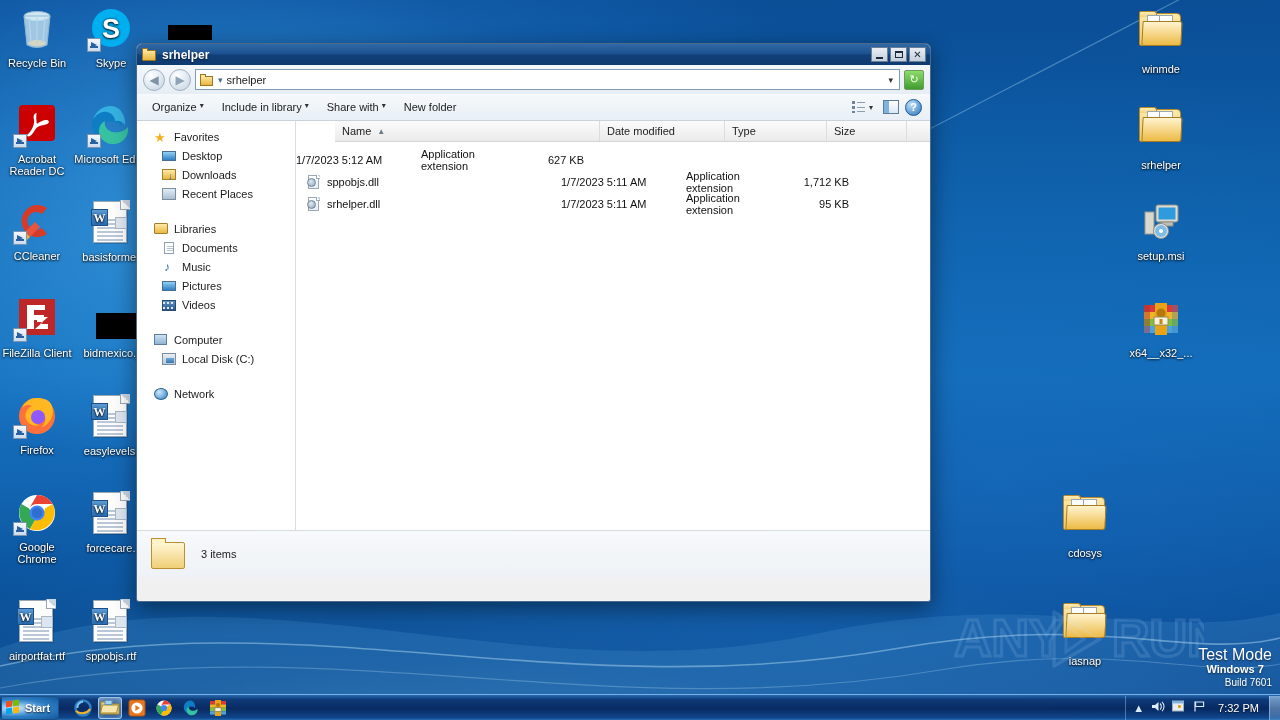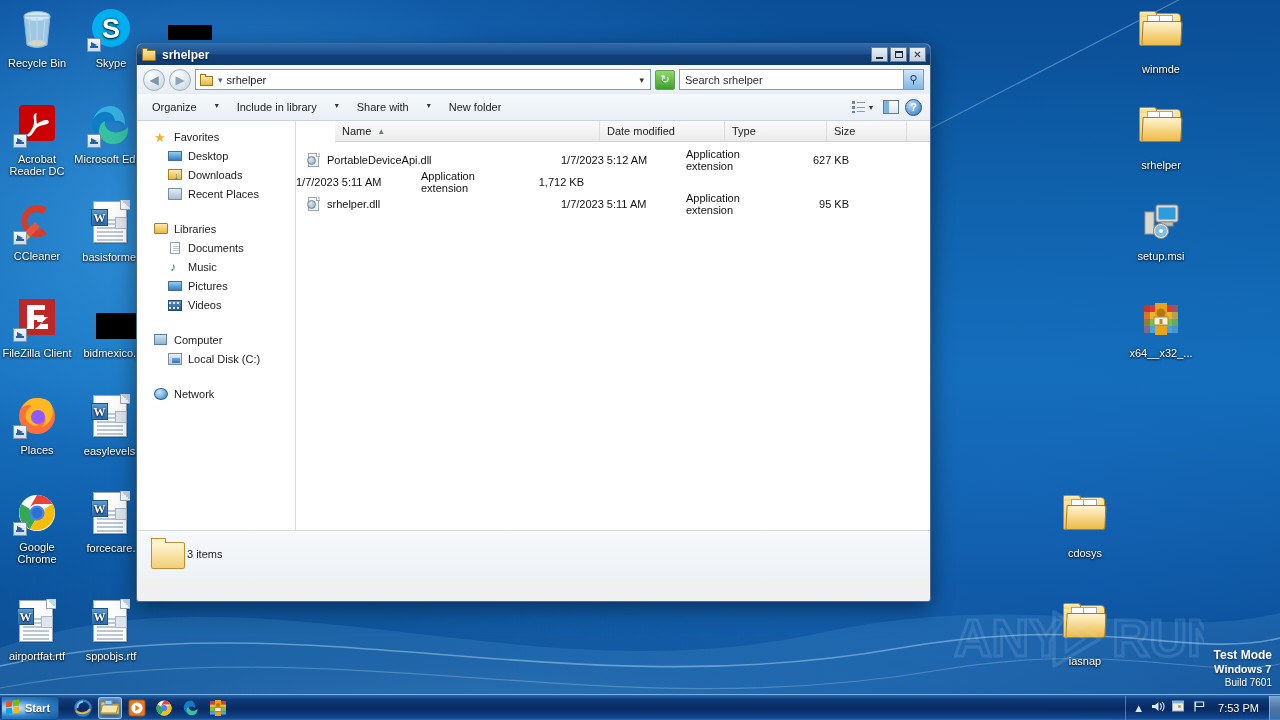--- a/index.html
+++ b/index.html
@@ -204,21 +204,21 @@
     display:flex;align-items:center;justify-content:center;color:#14406e;font-size:11px; cursor:pointer;
   }
 
   .toolbar {
     height: 27px; display:flex; align-items:center; gap: 0px;
     padding: 0 6px;
     background: linear-gradient(#f7f9fb,#e8eff6);
     border-bottom: 1px solid #c8d3de;
   }
   .tbitem {
-    padding: 3px 8px; font-size: 11px; color:#1b1b1b; display:flex; align-items:flex-start; gap:18px;
+    padding: 3px 8px; font-size: 11px; color:#1b1b1b; display:flex; align-items:flex-start; gap:3px;
     cursor: pointer; border:1px solid transparent; border-radius:2px;
   }
   .caret { font-size: 8px; color:#333; }
   .toolbar .right { margin-left:auto; display:flex; align-items:center; gap:6px; padding-right:2px;}
   .viewbtn { display:flex; align-items:center; gap:4px; padding:2px 4px; cursor:pointer;}
   .viewglyph {
     width:13px;height:12px;
     background:
       linear-gradient(#6f8296,#6f8296) 0 0/3px 3px no-repeat,
       linear-gradient(#6f8296,#6f8296) 0 5px/3px 3px no-repeat,
@@ -242,21 +242,21 @@
   .body-area { display:flex; height: 409px; background:#fff; }
   .navpane {
     width: 159px; background: #ffffff; border-right: 1px solid #d6dee6;
     padding: 6px 0 0 0; overflow: hidden; position: relative;
   }
   .nav-group { margin-bottom: 2px; }
   .nav-item {
     display:flex; align-items:center; gap:5px; height:19px;
     padding-left: 16px; font-size:11px; color:#1b1b1b; cursor:pointer; white-space:nowrap;
   }
-  .nav-item.child { padding-left: 30px; }
+  .nav-item.child { padding-left: 24px; }
   .nav-spacer { height: 14px; }
   .ni-ic { width:16px;height:14px;flex:0 0 auto;position:relative;}
 
   .star {
     width:0;height:0;position:absolute;left:1px;top:1px;
     color:#f2b01e; font-size:13px; line-height:13px;
   }
 
   .mini-folder { position:absolute;left:1px;top:1px;width:14px;height:11px;
     background:linear-gradient(#ffe9a8,#e9b842); border:1px solid #a07f2c; border-radius:1px;}
@@ -320,21 +320,21 @@
     background:linear-gradient(225deg,#c3d2e0 50%,#ffffff 50%); border-left:1px solid #9aa7b5;border-bottom:1px solid #9aa7b5;}
   .dllicon .gear {
     position:absolute;left:0px;top:3px;width:9px;height:9px;border-radius:50%;
     background: radial-gradient(circle at 40% 35%, #dfe9f3, #8ea4b8);
     border:1px solid #6d839a;
   }
 
   .statusbar {
     height: 47px; border-top:1px solid #d3dbe3;
     background: linear-gradient(#f7f9fb,#eef2f6);
-    display:flex; align-items:center; gap:0; padding-left:12px;
+    display:flex; align-items:center; gap:14px; padding-left:12px;
   }
   .sb-folder { width:38px;height:32px;position:relative; flex:0 0 auto;}
   .sb-folder .b{position:absolute;left:2px;top:4px;width:34px;height:27px;
     background:linear-gradient(#fff6d5,#f0cf76);border:1px solid #bb9034;border-radius:2px;}
   .sb-folder .t{position:absolute;left:2px;top:0px;width:15px;height:5px;
     background:#fff3c6;border:1px solid #bb9034;border-bottom:none;}
   .sb-text { font-size:11px; color:#1b1b1b; }
 
   
   .taskbar {
@@ -383,21 +383,21 @@
     border-left:1px solid rgba(160,205,245,0.6); cursor:pointer;
   }
 
   
   .watermark {
     position:absolute; right:8px; bottom:30px;
     text-align:right; color:#ffffff; line-height:14px;
     text-shadow: 0 1px 2px rgba(0,0,0,0.55);
     pointer-events:none;
   }
-  .watermark .l1 { font-size:12px; font-weight:bold; }
+  .watermark .l1 { font-size:16px; font-weight:normal; }
   .watermark .l2 { font-size:11px; font-weight:bold;text-align:center; }
   .watermark .l3 { font-size:10px; }
 
   .anyrun {
     position:absolute; right:76px; bottom:46px;
     display:flex; align-items:center; gap:6px;
     pointer-events:none;
     opacity:0.30;
   }
   .anyrun svg { display:block; }
@@ -518,21 +518,21 @@
 
 <div class="desk-icon" style="left:0px; top:392px;">
   <div class="ic">
     <svg width="48" height="48" viewBox="0 0 48 48">
       <circle cx="24" cy="24" r="18" fill="#ff7139"></circle>
       <path d="M24 6 c-8 0 -13 5 -15 10 c3-3 7-4 10-2 c-5 2 -8 8 -6 13 c2 5 8 8 13 6 c-6-1 -9-6 -7-10 c2-4 8-5 11-2 c4 4 3 11 -2 14 c9-2 14-12 11-21 c-2-6 -8-8 -15-8z" fill="#ffb822"></path>
       <circle cx="25" cy="25" r="7" fill="#9059ff"></circle>
     </svg>
     <span class="shortcut-arrow"></span>
   </div>
-  <span class="lbl">Places</span>
+  <span class="lbl">Firefox</span>
 </div>
 
 <div class="desk-icon" style="left:74px; top:392px;">
   <div class="ic">
     <div class="docicon">
       <div class="sheet"></div>
         <div class="fold"></div>
       <div class="lines">
           <i></i>
           <i></i>
@@ -746,24 +746,20 @@
     <div class="crumbbar">
       <span class="cf">
           <i class="b"></i>
           <i class="t"></i>
         </span>
       <span class="crumb-sep">▾</span>
       <span class="crumb-text">srhelper</span>
       <span class="crumb-drop">▾</span>
     </div>
     <span class="refreshbtn">↻</span>
-    <div class="searchbox">
-      <span class="ph">Search srhelper</span>
-      <span class="mag">⚲</span>
-    </div>
   </div>
 
   <div class="toolbar">
     <span class="tbitem">
       <span>Organize</span>
       <span class="caret">▾</span>
     </span>
     <span class="tbitem">
       <span>Include in library</span>
       <span class="caret">▾</span>
@@ -893,34 +889,34 @@
           <span>Type</span>
         </div>
         <div class="col col-size">
           <span>Size</span>
         </div>
         <div class="col col-extra"></div>
       </div>
 
       <div style="padding-top:7px;">
         <div class="frow">
+          <span class="fcell fc-date">1/7/2023 5:12 AM</span>
+          <span class="fcell fc-type">Application extension</span>
+          <span class="fcell fc-size">627 KB</span>
+        </div>
+
+        <div class="frow">
           <span class="fcell fc-name">
             <span class="dllicon">
                 <i class="pg"></i>
                 <i class="fd"></i>
                 <i class="gear"></i>
               </span>
-            <span>PortableDeviceApi.dll</span>
+            <span>sppobjs.dll</span>
           </span>
-          <span class="fcell fc-date">1/7/2023 5:12 AM</span>
-          <span class="fcell fc-type">Application extension</span>
-          <span class="fcell fc-size">627 KB</span>
-        </div>
-
-        <div class="frow">
           <span class="fcell fc-date">1/7/2023 5:11 AM</span>
           <span class="fcell fc-type">Application extension</span>
           <span class="fcell fc-size">1,712 KB</span>
         </div>
 
         <div class="frow">
           <span class="fcell fc-name">
             <span class="dllicon">
                 <i class="pg"></i>
                 <i class="fd"></i>
@@ -1022,16 +1018,16 @@
         <path d="M6 5 h3 v3 h-3z" fill="#f0b429"></path>
         <path d="M7.2 5.8 v1.4" stroke="#8a6a10" stroke-width="0.8"></path>
       </svg>
     </span>
     <span class="ti">
       <svg width="14" height="13" viewBox="0 0 14 13">
         <path d="M2 1.5 v10" stroke="#dbeaf8" stroke-width="1.2"></path>
         <path d="M2.6 2 h8 v4.5 h-8z" fill="none" stroke="#dbeaf8" stroke-width="1.1"></path>
       </svg>
     </span>
-    <span class="clock">7:53 PM</span>
+    <span class="clock">7:32 PM</span>
   </div>
   <div class="showdesk"></div>
 </div>
 
 </body></html>

